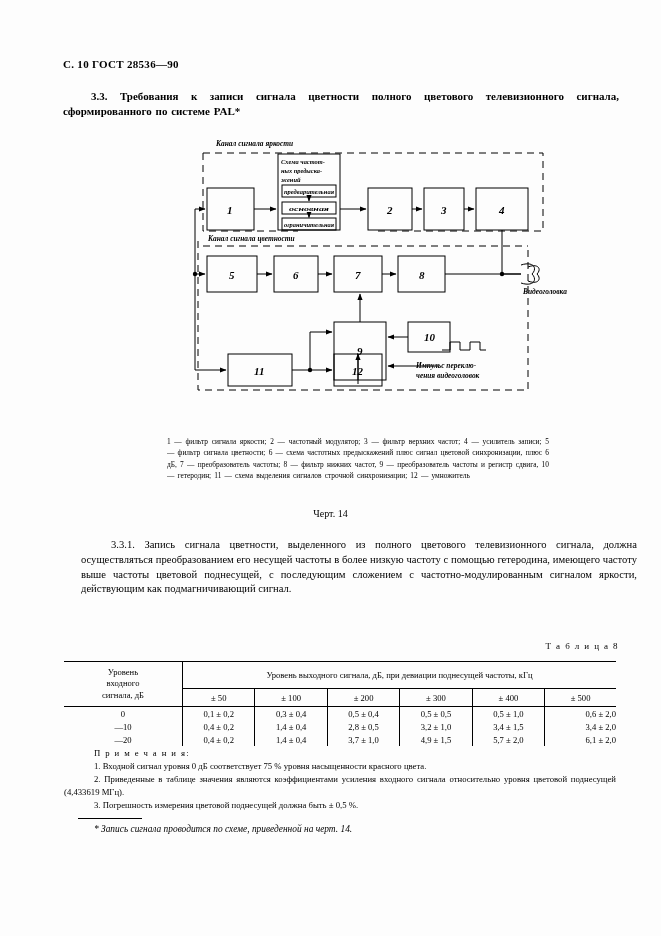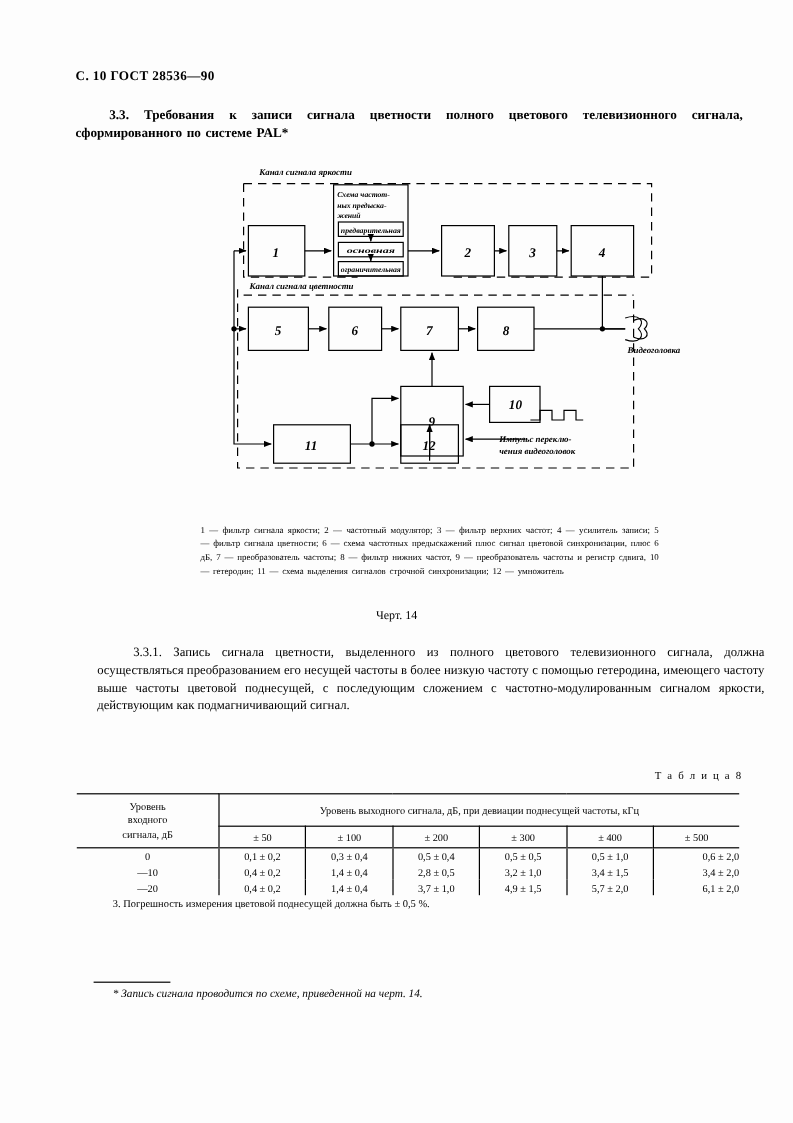--- a/index.html
+++ b/index.html
@@ -389,19 +389,22 @@
         <td>1,4 ± 0,4</td>
         <td>3,7 ± 1,0</td>
         <td>4,9 ± 1,5</td>
         <td>5,7 ± 2,0</td>
         <td>6,1 ± 2,0</td>
       </tr>
     </tbody>
   </table>
 
   <div class="notes">
+    <div class="notes-title">П р и м е ч а н и я:</div>
+    <div class="note-item">1. Входной сигнал уровня 0 дБ соответствует 75 % уровня насыщенности красного цвета.</div>
+    <div class="note-item">2. Приведенные в таблице значения являются коэффициентами усиления входного сигнала относительно уровня цветовой поднесущей (4,433619 МГц).</div>
     <div class="note-item">3. Погрешность измерения цветовой поднесущей должна быть ± 0,5 %.</div>
   </div>
 
   <div class="footnote-rule"></div>
   <div class="footnote">* Запись сигнала проводится по схеме, приведенной на черт. 14.</div>
 
 </div>
 
 </body></html>

